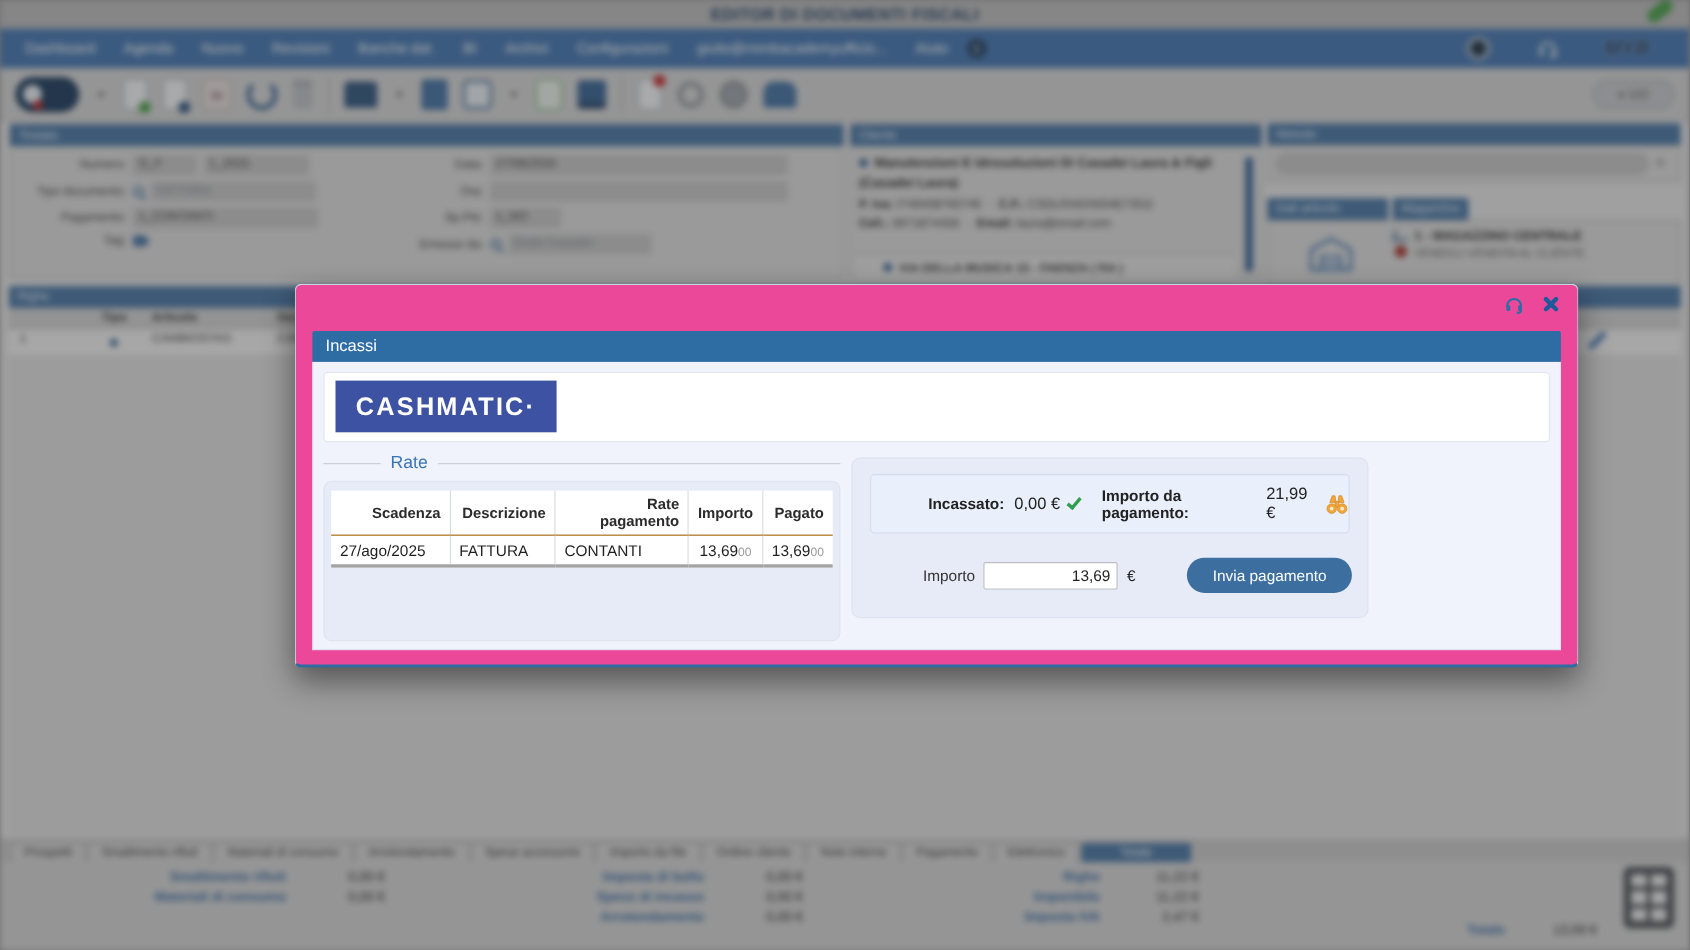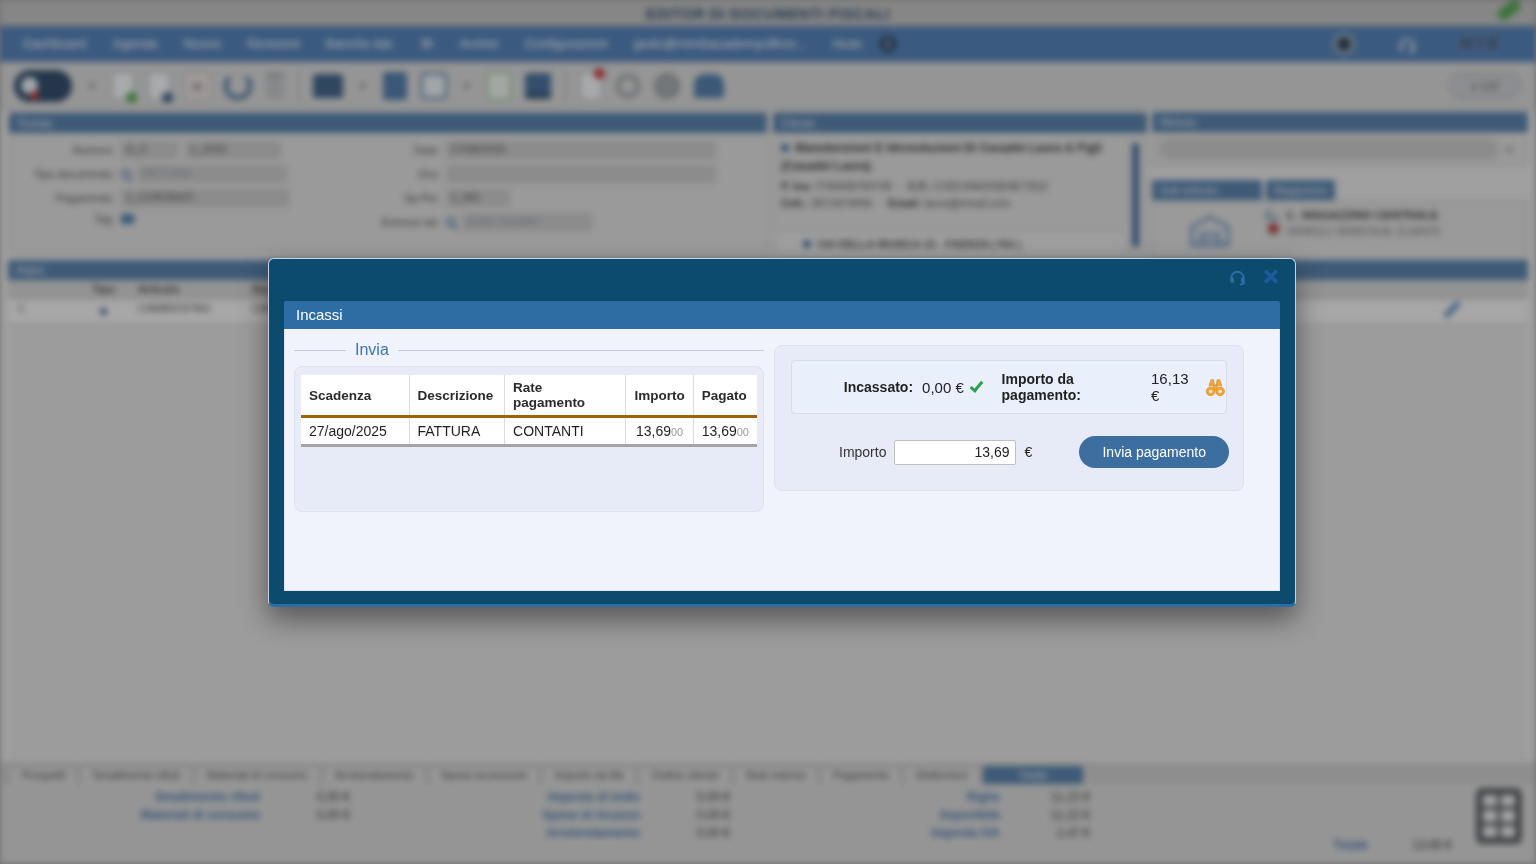--- a/index.html
+++ b/index.html
@@ -105,21 +105,21 @@
   .tot-col { position:absolute; top:6px; display:flex; flex-direction:column; gap:4px; }
   .tot-row { display:flex; gap:10px; }
   .tot-label { width:190px; text-align:right; color:#2f66a8; font-weight:bold; }
   .tot-value { width:80px; text-align:right; color:#222; }
   .tot-grand { position:absolute; right:84px; bottom:12px; display:flex; gap:14px; }
   .tot-grand .tot-label { width:auto; } .tot-grand .tot-value { width:70px; }
   .grid-icon { position:absolute; right:14px; top:4px; width:46px; height:56px; background:#4a4f55; border-radius:6px; display:grid; grid-template-columns:1fr 1fr; gap:4px; padding:7px; }
   .grid-icon span { background:#e8e8e8; border-radius:1px; }
 
   
-  .modal { position:absolute; left:268px; top:258px; width:1028px; height:349px; background:#0c4a6e; border:1px solid #c9d2e0; border-bottom:3px solid #2e6da4; border-radius:6px; box-shadow:0 12px 28px rgba(0,0,0,0.45); }
+  .modal { position:absolute; left:268px; top:258px; width:1167px; height:349px; background:#ec4899; border:1px solid #c9d2e0; border-bottom:3px solid #2e6da4; border-radius:6px; box-shadow:0 12px 28px rgba(0,0,0,0.45); }
   .modal-icons { position:absolute; top:8px; right:16px; display:flex; align-items:center; gap:15px; }
   .x-icon { position:relative; width:17px; height:17px; cursor:pointer; }
   .x-icon::before,.x-icon::after { content:""; position:absolute; left:7px; top:0; width:4px; height:17px; background:#1c5a9c; border-radius:2px; }
   .x-icon::before { transform:rotate(45deg); } .x-icon::after { transform:rotate(-45deg); }
 
   .modal-titlebar { margin:42px 15px 0; height:28px; background:#2e6da4; color:#ffffff; font-size:15px; line-height:28px; padding:0 12px; border-radius:2px 2px 0 0; }
   .modal-content { margin:0 15px; height:262px; background:#f0f3fb; border:1px solid #dfe3f0; border-top:none; padding:9px; }
 
   .logo-box { height:64px; background:#ffffff; border:1px solid #e2e6f2; border-radius:4px; margin-bottom:7px; }
   .logo-mark { margin:7px 0 0 10px; width:201px; height:47px; background:#3d52a2; display:flex; align-items:center; justify-content:center; }
@@ -128,21 +128,21 @@
   .fieldsets-row { display:flex; gap:10px; }
   .fieldset { width:470px; }
   .legend-row { display:flex; align-items:center; gap:9px; margin-top:3px; }
   .legend-line { height:1px; background:#c6ccd9; }
   .legend-line.short { width:52px; flex:none; }
   .legend-line.long { flex:1; }
   .legend-text { color:#3a74b8; font-size:16px; white-space:nowrap; }
   .fs-panel { margin-top:7px; height:146px; background:#e7ebf8; border:1px solid #dde2f0; border-radius:8px; padding:8px 6px; }
 
   table.rate { width:100%; border-collapse:collapse; background:#ffffff; }
-  table.rate th { font-size:13.5px; font-weight:bold; color:#2b2b2b; text-align:left; padding:5px 8px; border-bottom:3px solid #a16207; border-right:1px solid #d8dbe2; }
+  table.rate th { font-size:13.5px; font-weight:bold; color:#2b2b2b; text-align:right; padding:5px 8px; border-bottom:1px solid #a16207; border-right:1px solid #d8dbe2; }
   table.rate td { font-size:14px; color:#1f1f1f; padding:5px 8px; border-bottom:3px solid #a3a3a3; border-right:1px solid #d8dbe2; }
   table.rate th:last-child, table.rate td:last-child { border-right:none; }
   td.num, th.num-h { text-align:center; }
   .dec { font-size:11px; color:#999; }
 
   .info-box { margin:6px 10px 0; height:54px; background:#eaeffc; border:1px solid #d7dcea; border-radius:4px; display:flex; align-items:center; }
   .pair { display:flex; align-items:center; justify-content:center; gap:9px; }
   .pair-left { flex:1; padding-left:30px; }
   .pair-right { flex:1.25; }
   .pair-label { font-size:14px; font-weight:bold; color:#222; }
@@ -401,27 +401,32 @@
           <rect x="16.5" y="13" width="4.5" height="7" rx="2" fill="#2e6da4" stroke="none"></rect>
           <path d="M20 19c0 2-2 3-4 3"></path>
         </svg>
       <span class="x-icon"></span>
     </div>
 
     <div class="modal-titlebar">Incassi</div>
 
     <div class="modal-content">
 
+      <div class="logo-box">
+        <div class="logo-mark">
+          <span class="logo-text">CASHMATIC·</span>
+        </div>
+      </div>
 
       <div class="fieldsets-row">
 
         <div class="fieldset">
           <div class="legend-row">
             <span class="legend-line short"></span>
-            <span class="legend-text">Invia</span>
+            <span class="legend-text">Rate</span>
             <span class="legend-line long"></span>
           </div>
           <div class="fs-panel">
             <table class="rate">
               <thead>
                 <tr>
                   <th style="width:110px">Scadenza</th>
                   <th style="width:96px">Descrizione</th>
                   <th style="width:126px">Rate pagamento</th>
                   <th style="width:64px">Importo</th>
@@ -444,21 +449,21 @@
         <div class="fieldset">
           <div class="fs-panel">
             <div class="info-box">
               <span class="pair pair-left">
                 <span class="pair-label">Incassato:</span>
                 <span class="pair-value">0,00 €</span>
                 <span class="check-icon"></span>
               </span>
               <span class="pair pair-right">
                 <span class="pair-label">Importo da pagamento:</span>
-                <span class="pair-value">16,13 €</span>
+                <span class="pair-value">21,99 €</span>
                 <svg width="23" height="21" viewBox="0 0 24 22">
                   <path fill="#f0a63c" stroke="#d78f2a" stroke-width="0.8" d="M7 2h3l1 7H4.5zM14 2h3l2.5 7H13z"></path>
                   <rect x="10" y="8" width="4" height="6" fill="#f0a63c" stroke="#d78f2a" stroke-width="0.8"></rect>
                   <circle cx="6.5" cy="15.5" r="5" fill="#f0a63c" stroke="#d78f2a" stroke-width="0.8"></circle>
                   <circle cx="17.5" cy="15.5" r="5" fill="#f0a63c" stroke="#d78f2a" stroke-width="0.8"></circle>
                   <circle cx="6.5" cy="15.5" r="2" fill="#fdebc8"></circle>
                   <circle cx="17.5" cy="15.5" r="2" fill="#fdebc8"></circle>
                 </svg>
               </span>
             </div>

